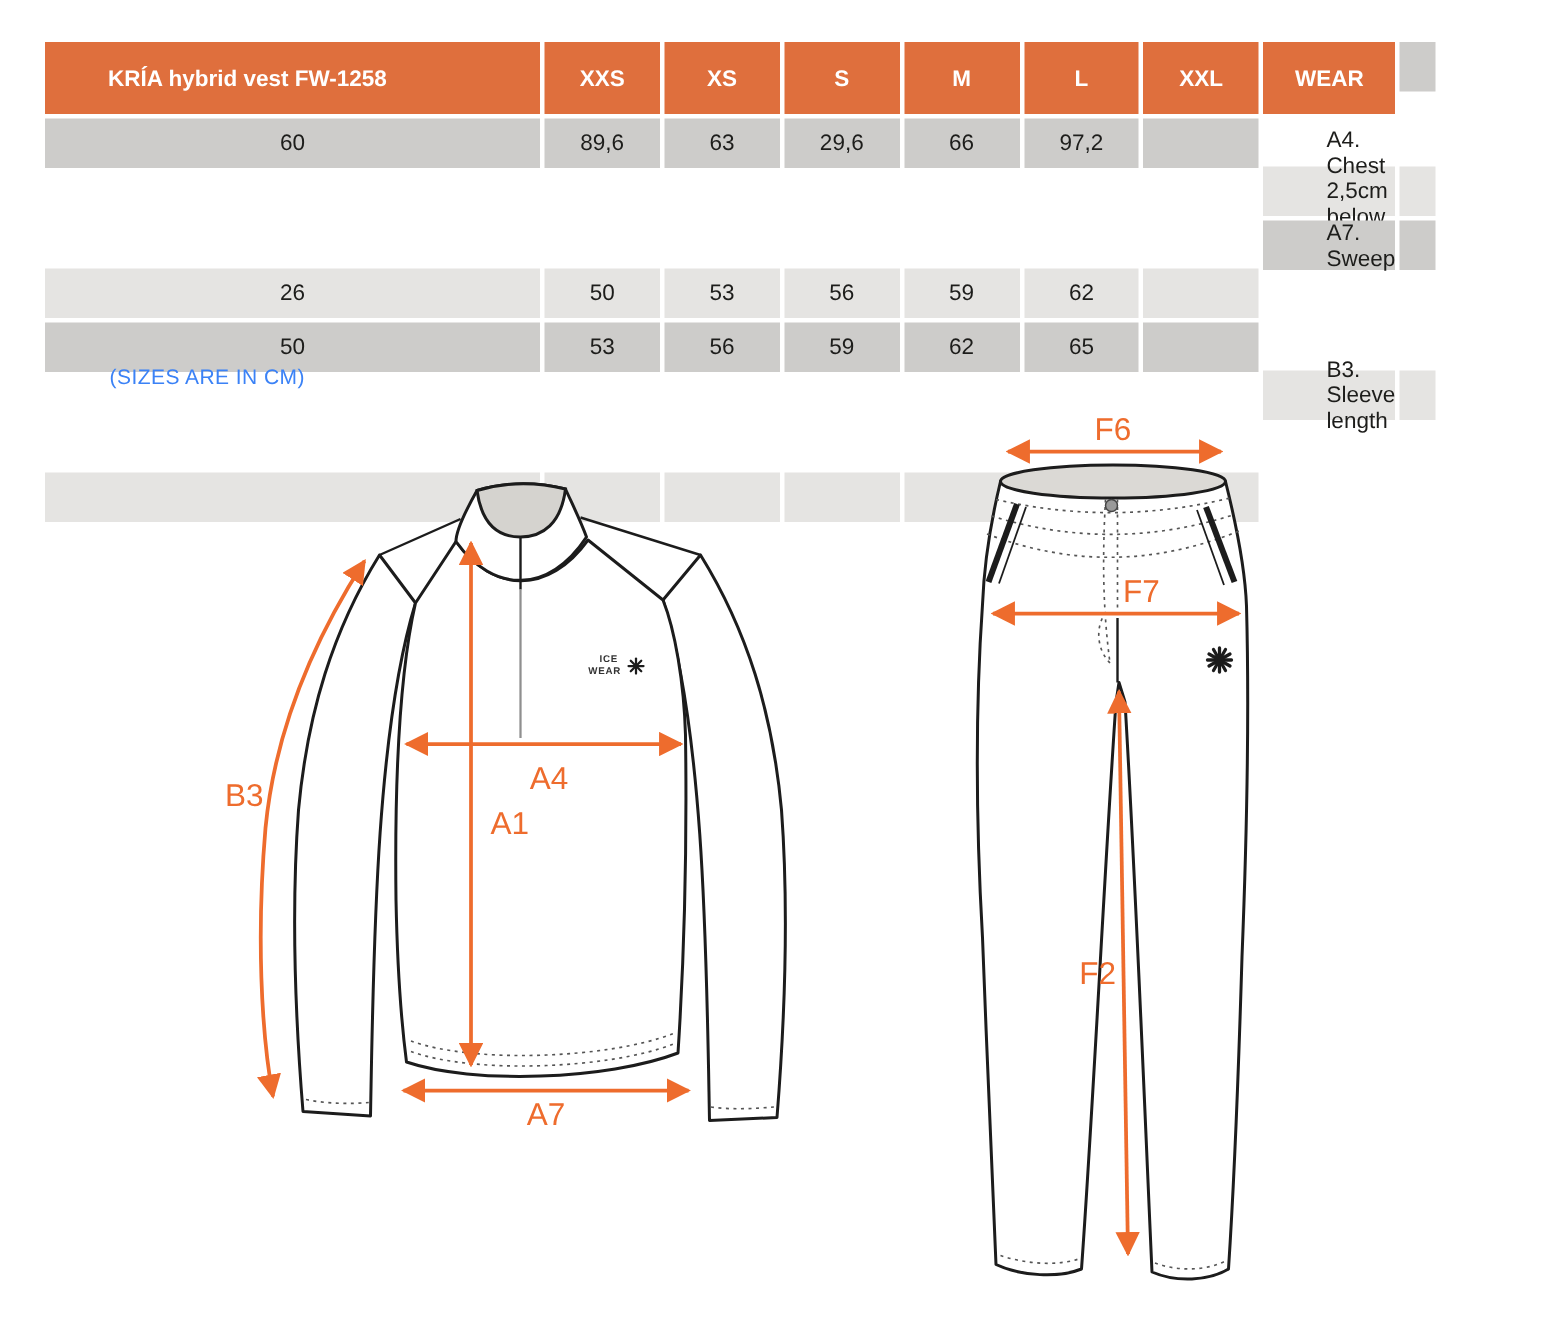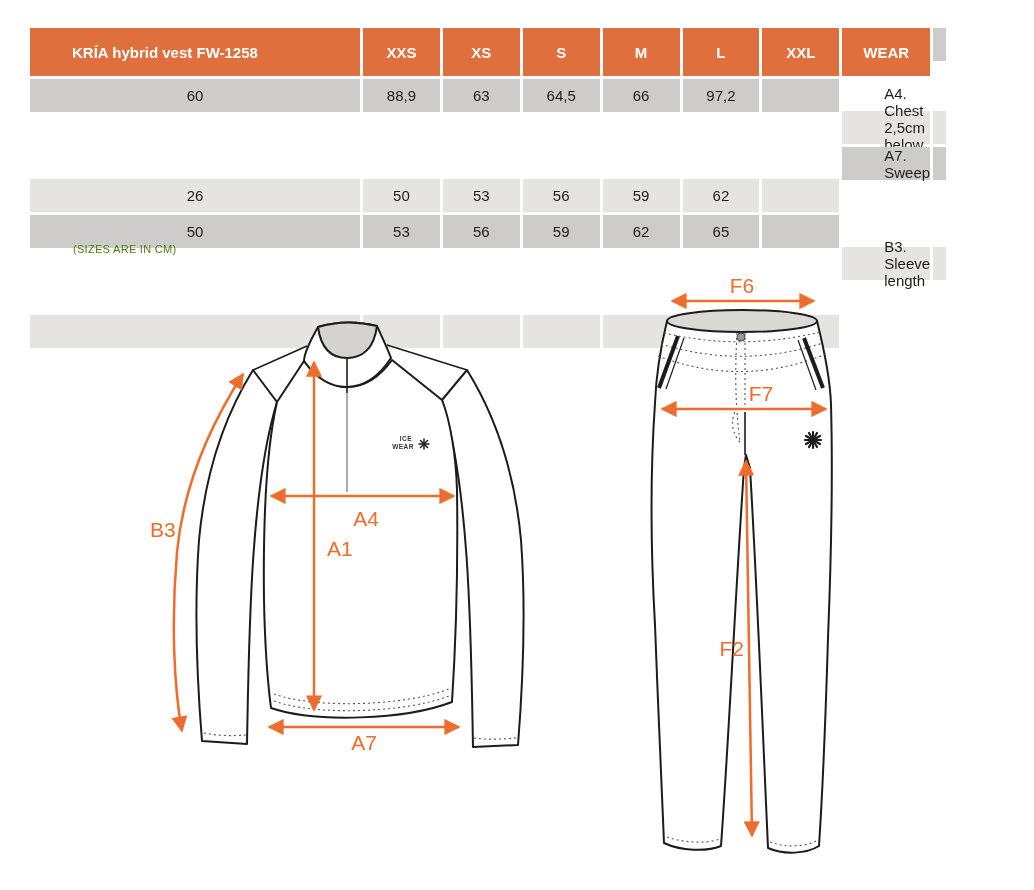--- a/index.html
+++ b/index.html
@@ -1,30 +1,30 @@
 <!DOCTYPE html>
 <html><head>
 <meta charset="utf-8">
 <style>
   html,body { margin:0; padding:0; background:#ffffff; }
   .page { position:relative; width:946px; height:890px; background:#fff;
-          font-family:"Liberation Sans", sans-serif; overflow:hidden; }
+          font-family:"Liberation Sans", sans-serif; overflow:hidden;padding-left:11px; }
 
   
   .size-table { position:absolute; left:30px; top:28px; width:980px;
                 display:grid; grid-template-columns:330px repeat(8,1fr); gap:3px; }
   .cell { box-sizing:border-box; display:flex; align-items:center; justify-content:center; }
   .th { background:#df6f3d; color:#ffffff; font-weight:bold; font-size:15px; height:48px; }
   .td { height:33px; font-size:15px; color:#1d1d1b; }
   .label-col { justify-content:flex-start; padding-left:42px; }
   .r-dark  { background:#cdccca; }
   .r-light { background:#e5e4e2;margin-top:32px; }
 
-  .sizes-note { position:absolute; left:73px; top:243px; color:#4d7c0f;
-                font-size:11px; letter-spacing:0.3px; }
+  .sizes-note { position:absolute; left:73px; top:243px; color:#3b82f6;
+                font-size:14px; letter-spacing:0.3px; }
 
   
   .jacket-svg { position:absolute; left:140px; top:295px; }
   .pants-svg  { position:absolute; left:630px; top:275px; }
 
   svg text { font-family:"Liberation Sans", sans-serif; }
   .mlabel { fill:#ee6c2d; font-size:21px; }
   .logo-text { font-size:6.5px; font-weight:bold; fill:#333; letter-spacing:0.5px; }
   .outline { fill:#ffffff; stroke:#1c1c1c; stroke-width:2; stroke-linejoin:round; }
   .seam { fill:none; stroke:#1c1c1c; stroke-width:1.6; }
@@ -43,23 +43,23 @@
     <div class="cell th">XXS</div>
     <div class="cell th">XS</div>
     <div class="cell th">S</div>
     <div class="cell th">M</div>
     <div class="cell th">L</div>
     <div class="cell th">XXL</div>
     <div class="cell th">WEAR</div>
 
     <div class="cell td r-dark"></div>
     <div class="cell td r-dark">60</div>
-    <div class="cell td r-dark">88,9</div>
+    <div class="cell td r-dark">89,6</div>
     <div class="cell td r-dark">63</div>
-    <div class="cell td r-dark">64,5</div>
+    <div class="cell td r-dark">29,6</div>
     <div class="cell td r-dark">66</div>
     <div class="cell td r-dark">97,2</div>
     <div class="cell td r-dark"></div>
 
     <div class="cell td r-light label-col">A4. Chest 2,5cm below armpit</div>
     <div class="cell td r-light"></div>
     <div class="cell td r-light">26</div>
     <div class="cell td r-light">50</div>
     <div class="cell td r-light">53</div>
     <div class="cell td r-light">56</div>

